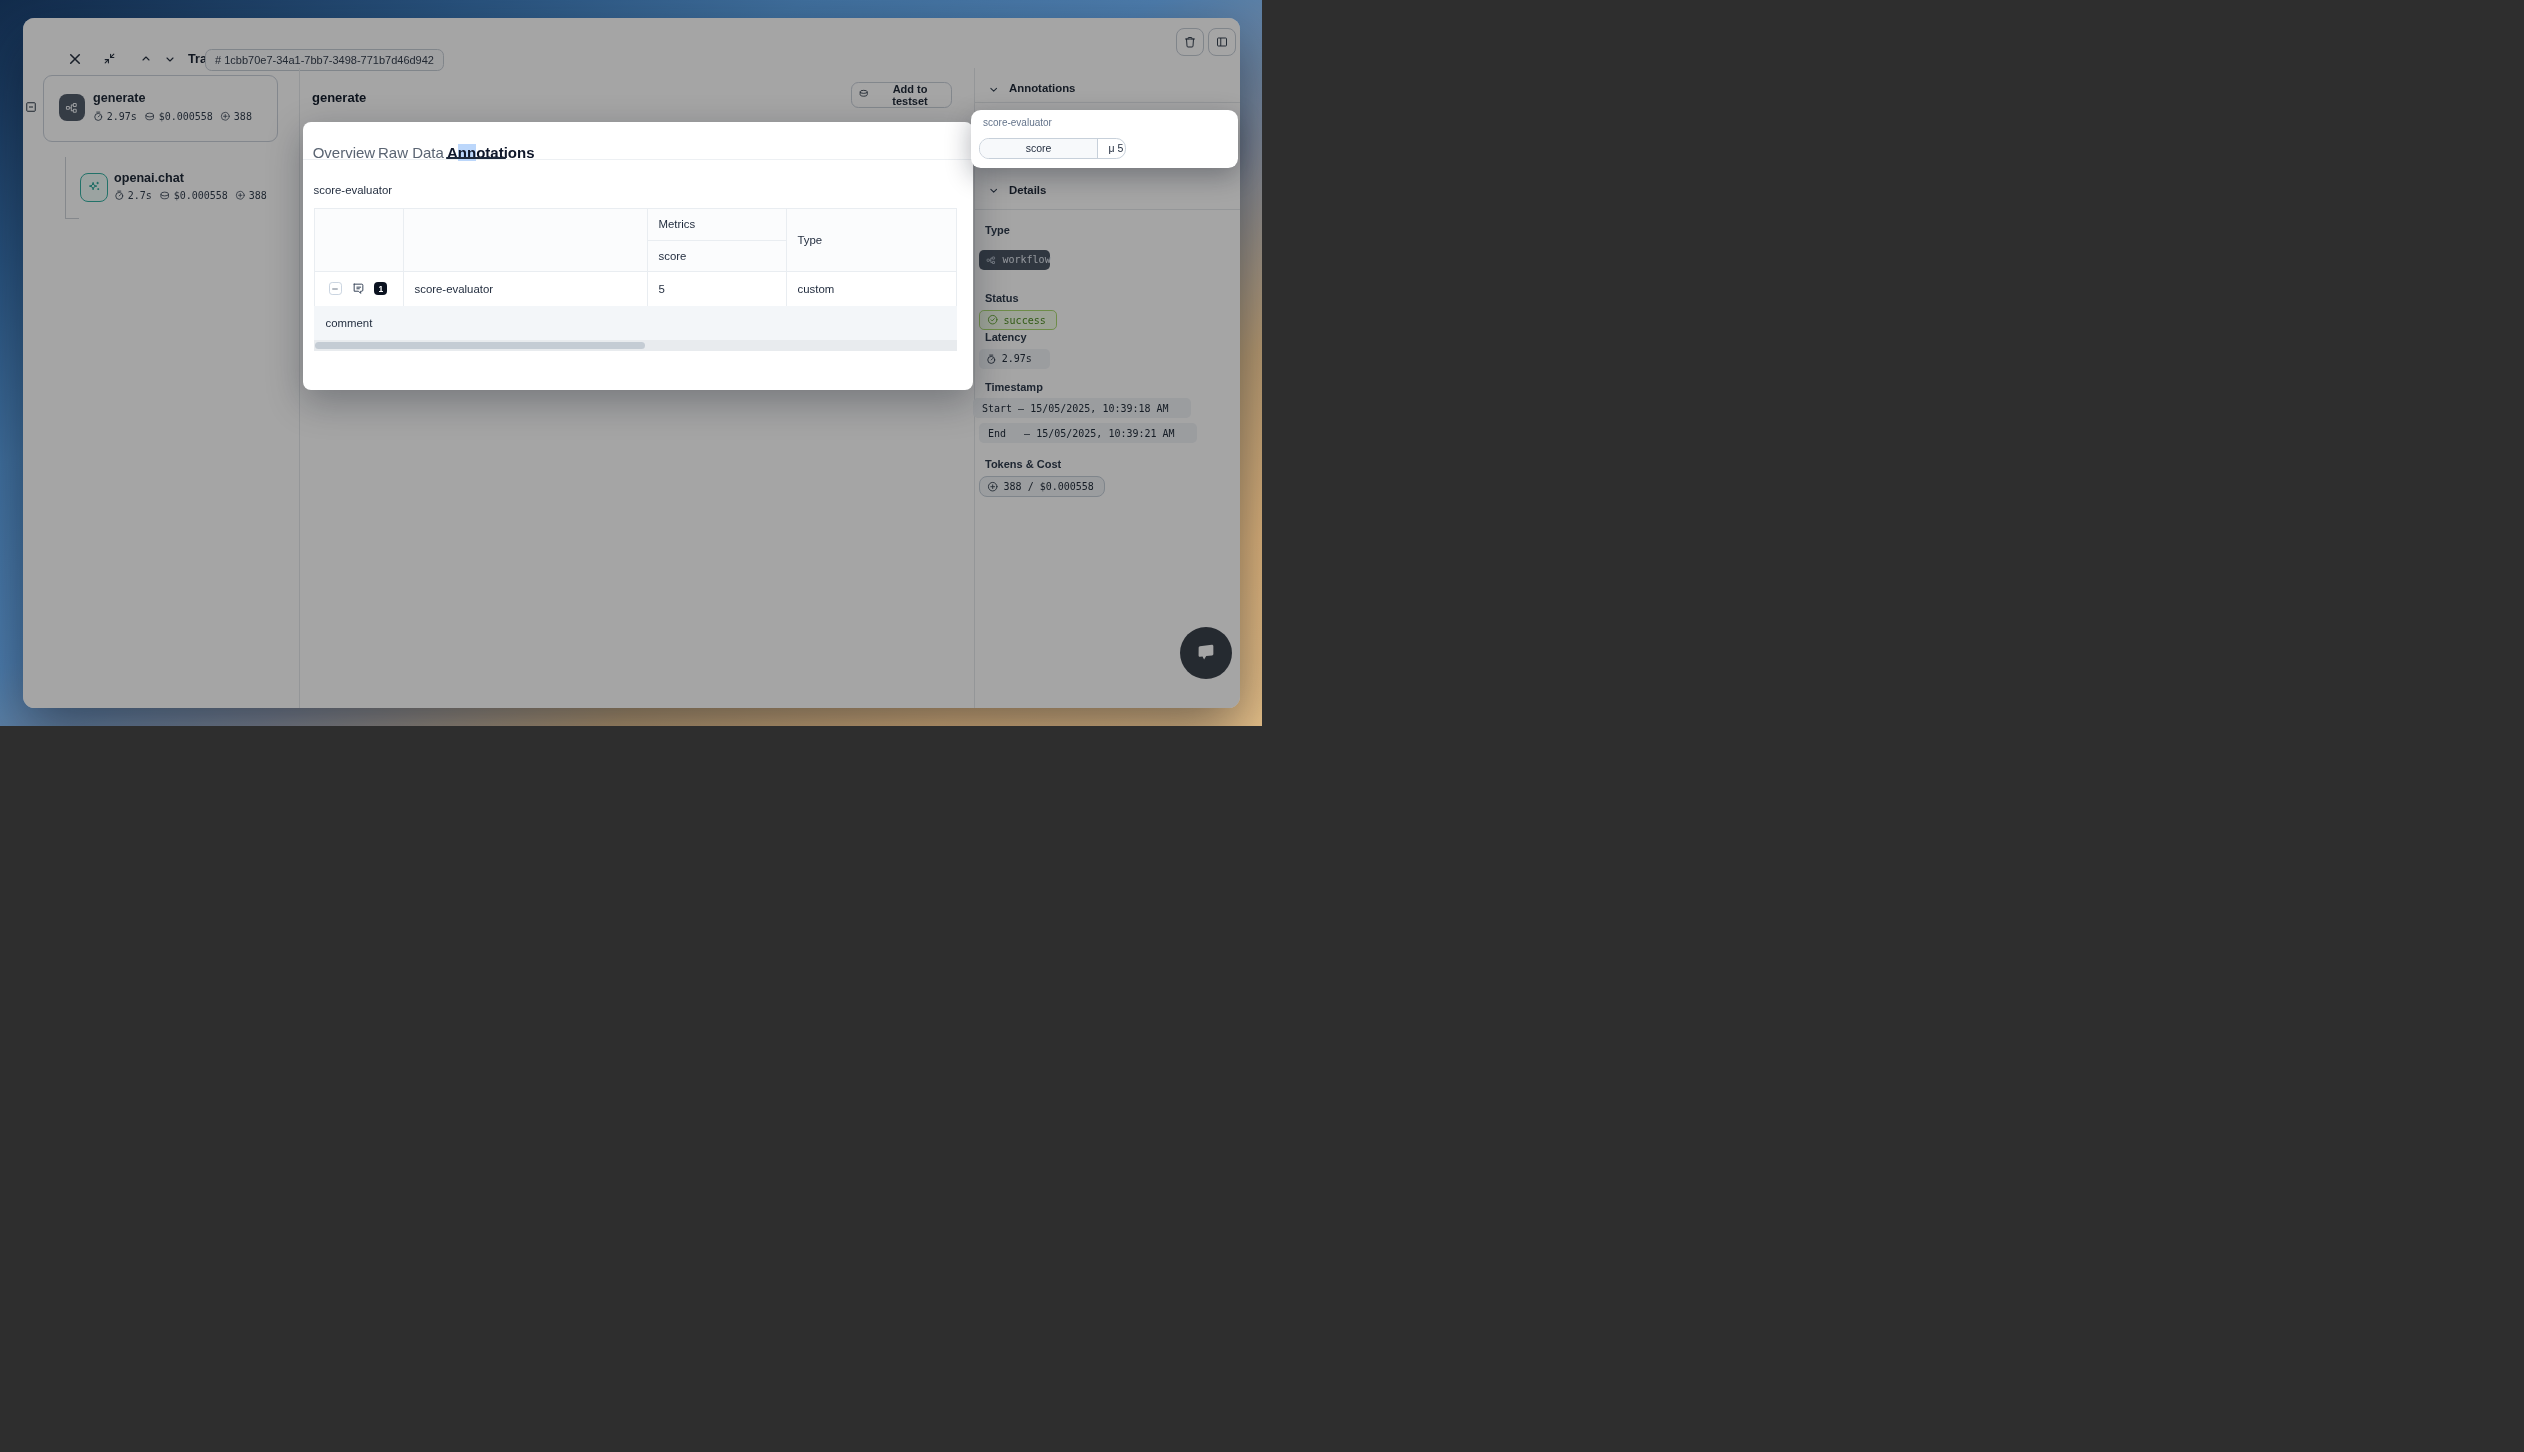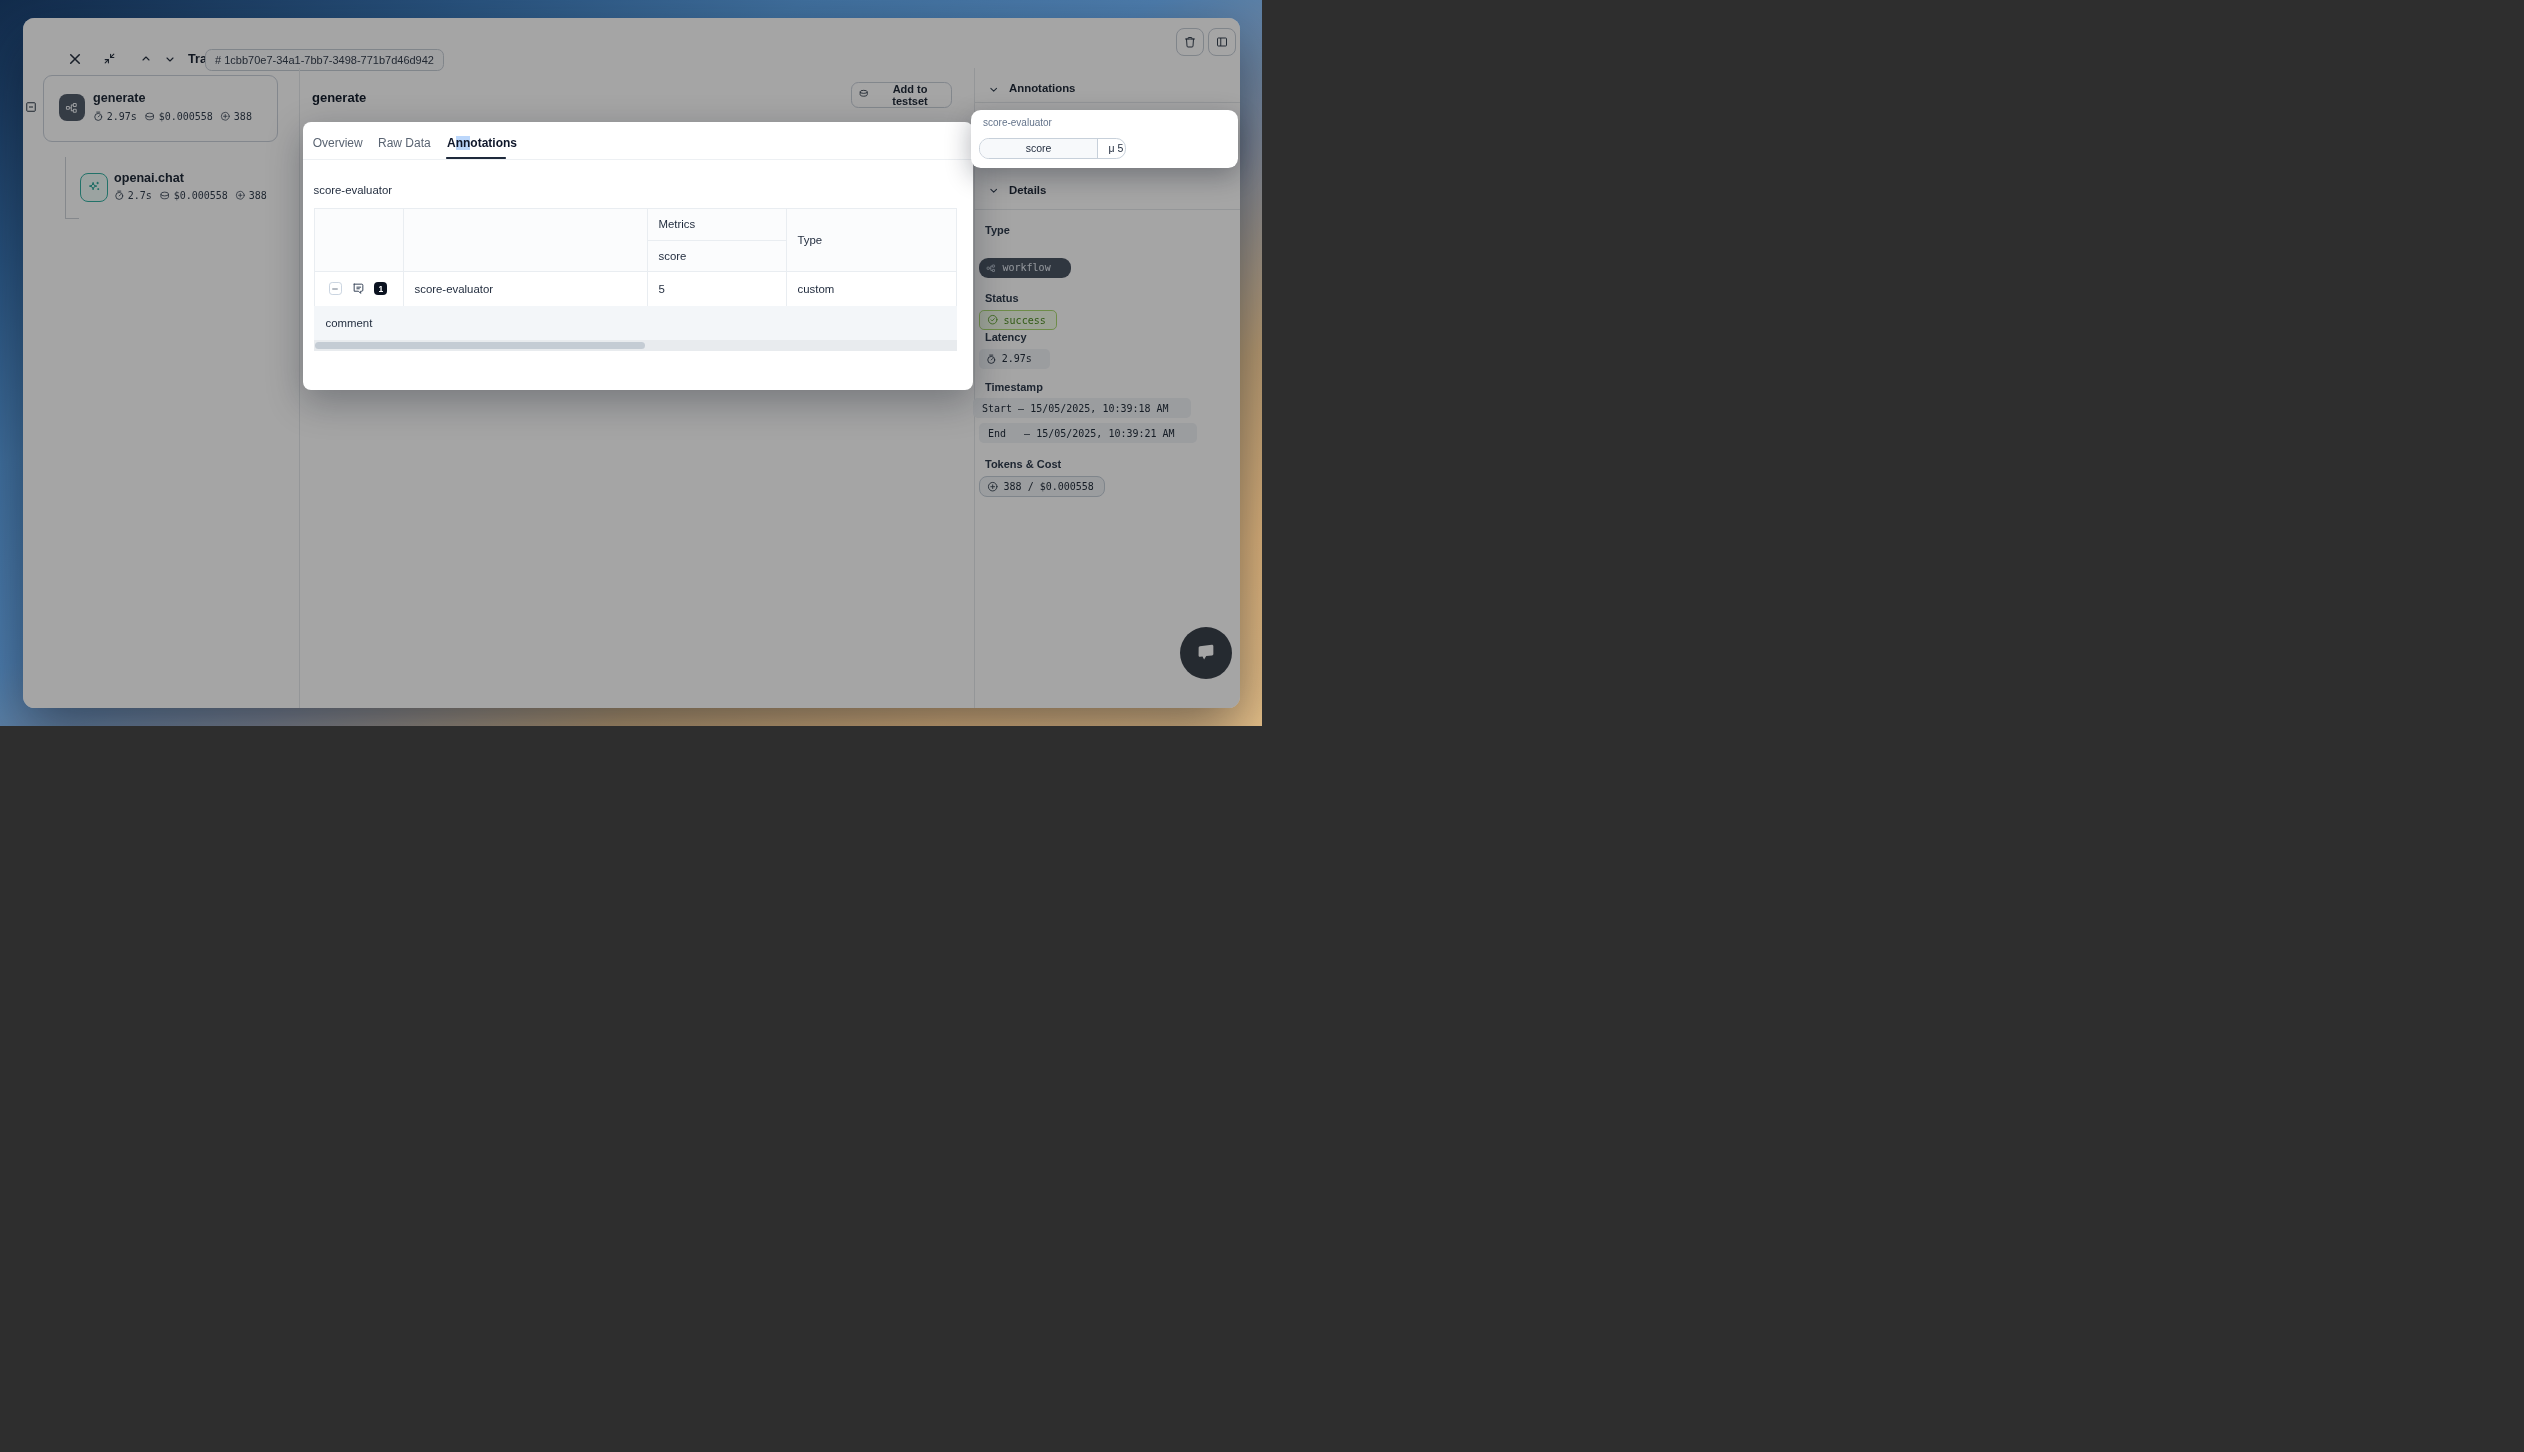--- a/index.html
+++ b/index.html
@@ -37,21 +37,21 @@
   .mini-toggle{position:absolute;left:2.4px;top:83px;width:12px;height:12px;color:#2c3847;cursor:pointer;}
   
   .main-title{position:absolute;left:289px;top:72px;font-size:13px;font-weight:700;color:#131d2b;}
   .btn-outline{position:absolute;display:flex;align-items:center;gap:5.7px;border:1.2px solid #c8cfd8;
     border-radius:7.3px;background:#fdfdfe;color:#1f2937;font-size:11px;font-weight:600;cursor:pointer;
     font-family:"Liberation Sans",sans-serif;}
   
   .modal{position:absolute;left:280px;top:104px;width:670px;height:268px;background:#ffffff;border-radius:8px;
     box-shadow:0 11.4px 36px rgba(10,16,30,.30);z-index:60;}
   .tabs{position:absolute;left:0;top:0;width:100%;height:37px;border-bottom:0.8px solid #edf0f3;}
-  .tab{position:absolute;top:2px;height:37px;display:flex;align-items:center;font-size:12px;color:#5a6472;cursor:pointer;}
+  .tab{position:absolute;top:12px;height:37px;display:flex;align-items:center;font-size:15px;color:#5a6472;cursor:pointer;}
   .tab.active{color:#0f172a;font-weight:600;}
   .tab-underline{position:absolute;left:143px;top:35px;width:60px;height:2.4px;background:#1e293b;border-radius:0.8px;}
   .hl{background:#bcd7fb;}
   .sec-heading{position:absolute;left:10.5px;top:62px;font-size:11.4px;color:#1e293b;}
   .tbl{position:absolute;left:10.5px;top:86px;width:643px;height:143px;font-size:11.4px;color:#1e293b;}
   .tbl .line{position:absolute;background:#e9edf1;}
   .tbl .hdrbg{position:absolute;left:0;top:0;width:643px;height:63px;background:#fbfcfd;border-radius:4.9px 4.9px 0 0;}
   .cell{position:absolute;display:flex;align-items:center;padding-left:12px;box-sizing:border-box;}
   .commentbg{position:absolute;left:0;top:98px;width:643px;height:34px;background:#f3f6f9;}
   .rowicons{position:absolute;left:0;top:63px;width:89px;height:35px;display:flex;align-items:center;gap:9.7px;padding-left:15.4px;box-sizing:border-box;}
@@ -59,21 +59,21 @@
   .cbadge{width:13px;height:13px;border-radius:4px;background:#0b1220;color:#ffffff;font-size:8.5px;font-weight:700;display:flex;align-items:center;justify-content:center;}
   .scroll-track{position:absolute;left:0;top:132px;width:643px;height:10.5px;background:#e8ebee;}
   .scroll-thumb{position:absolute;left:1.6px;top:1.6px;width:330px;height:7.3px;border-radius:4px;background:#c4ccd4;cursor:grab;}
   
   .sec-title{position:absolute;font-size:11.4px;font-weight:700;color:#1f2937;}
   .chev{position:absolute;width:11.4px;height:11.4px;color:#33404f;cursor:pointer;}
   .hdiv{position:absolute;height:0.8px;background:#e3e6ea;}
   .dlabel{position:absolute;font-size:11px;font-weight:600;color:#2e3b4c;}
   .badge{position:absolute;display:flex;align-items:center;gap:5.7px;border-radius:4.9px;
     font-family:"DejaVu Sans Mono",monospace;font-size:10px;box-sizing:border-box;}
-  .b-wf{left:956px;top:240px;width:92px;height:19.5px;background:#4b5563;color:#e2e8f0;padding-left:7.3px;border-radius:9px;}
+  .b-wf{left:956px;top:232px;width:71px;height:19.5px;background:#4b5563;color:#e2e8f0;padding-left:7.3px;}
   .b-ok{left:956px;top:292px;width:78px;height:20px;background:#f2fae8;border:1.2px solid #a9d871;color:#4c8b22;padding-left:6.5px;}
   .b-gray{background:#eef1f4;color:#222d3b;}
   .b-lat{left:956px;top:331px;width:71px;height:19.5px;padding-left:6.5px;}
   .b-ts1{left:950px;top:380px;width:218px;height:20px;padding-left:9px;white-space:pre;}
   .b-ts2{left:956px;top:405px;width:218px;height:20px;padding-left:9px;white-space:pre;}
   .b-tok{left:956px;top:458px;width:126px;height:21px;border:1.2px solid #c3ccd6;border-radius:8px;padding-left:6.5px;}
   
   .popup{position:absolute;left:948px;top:92px;width:267px;height:58px;background:#ffffff;border-radius:9.7px;
     box-shadow:0 8px 26px rgba(10,16,30,.32);z-index:60;}
   .popup-label{position:absolute;left:12px;top:7.3px;font-size:10px;color:#64748b;}

